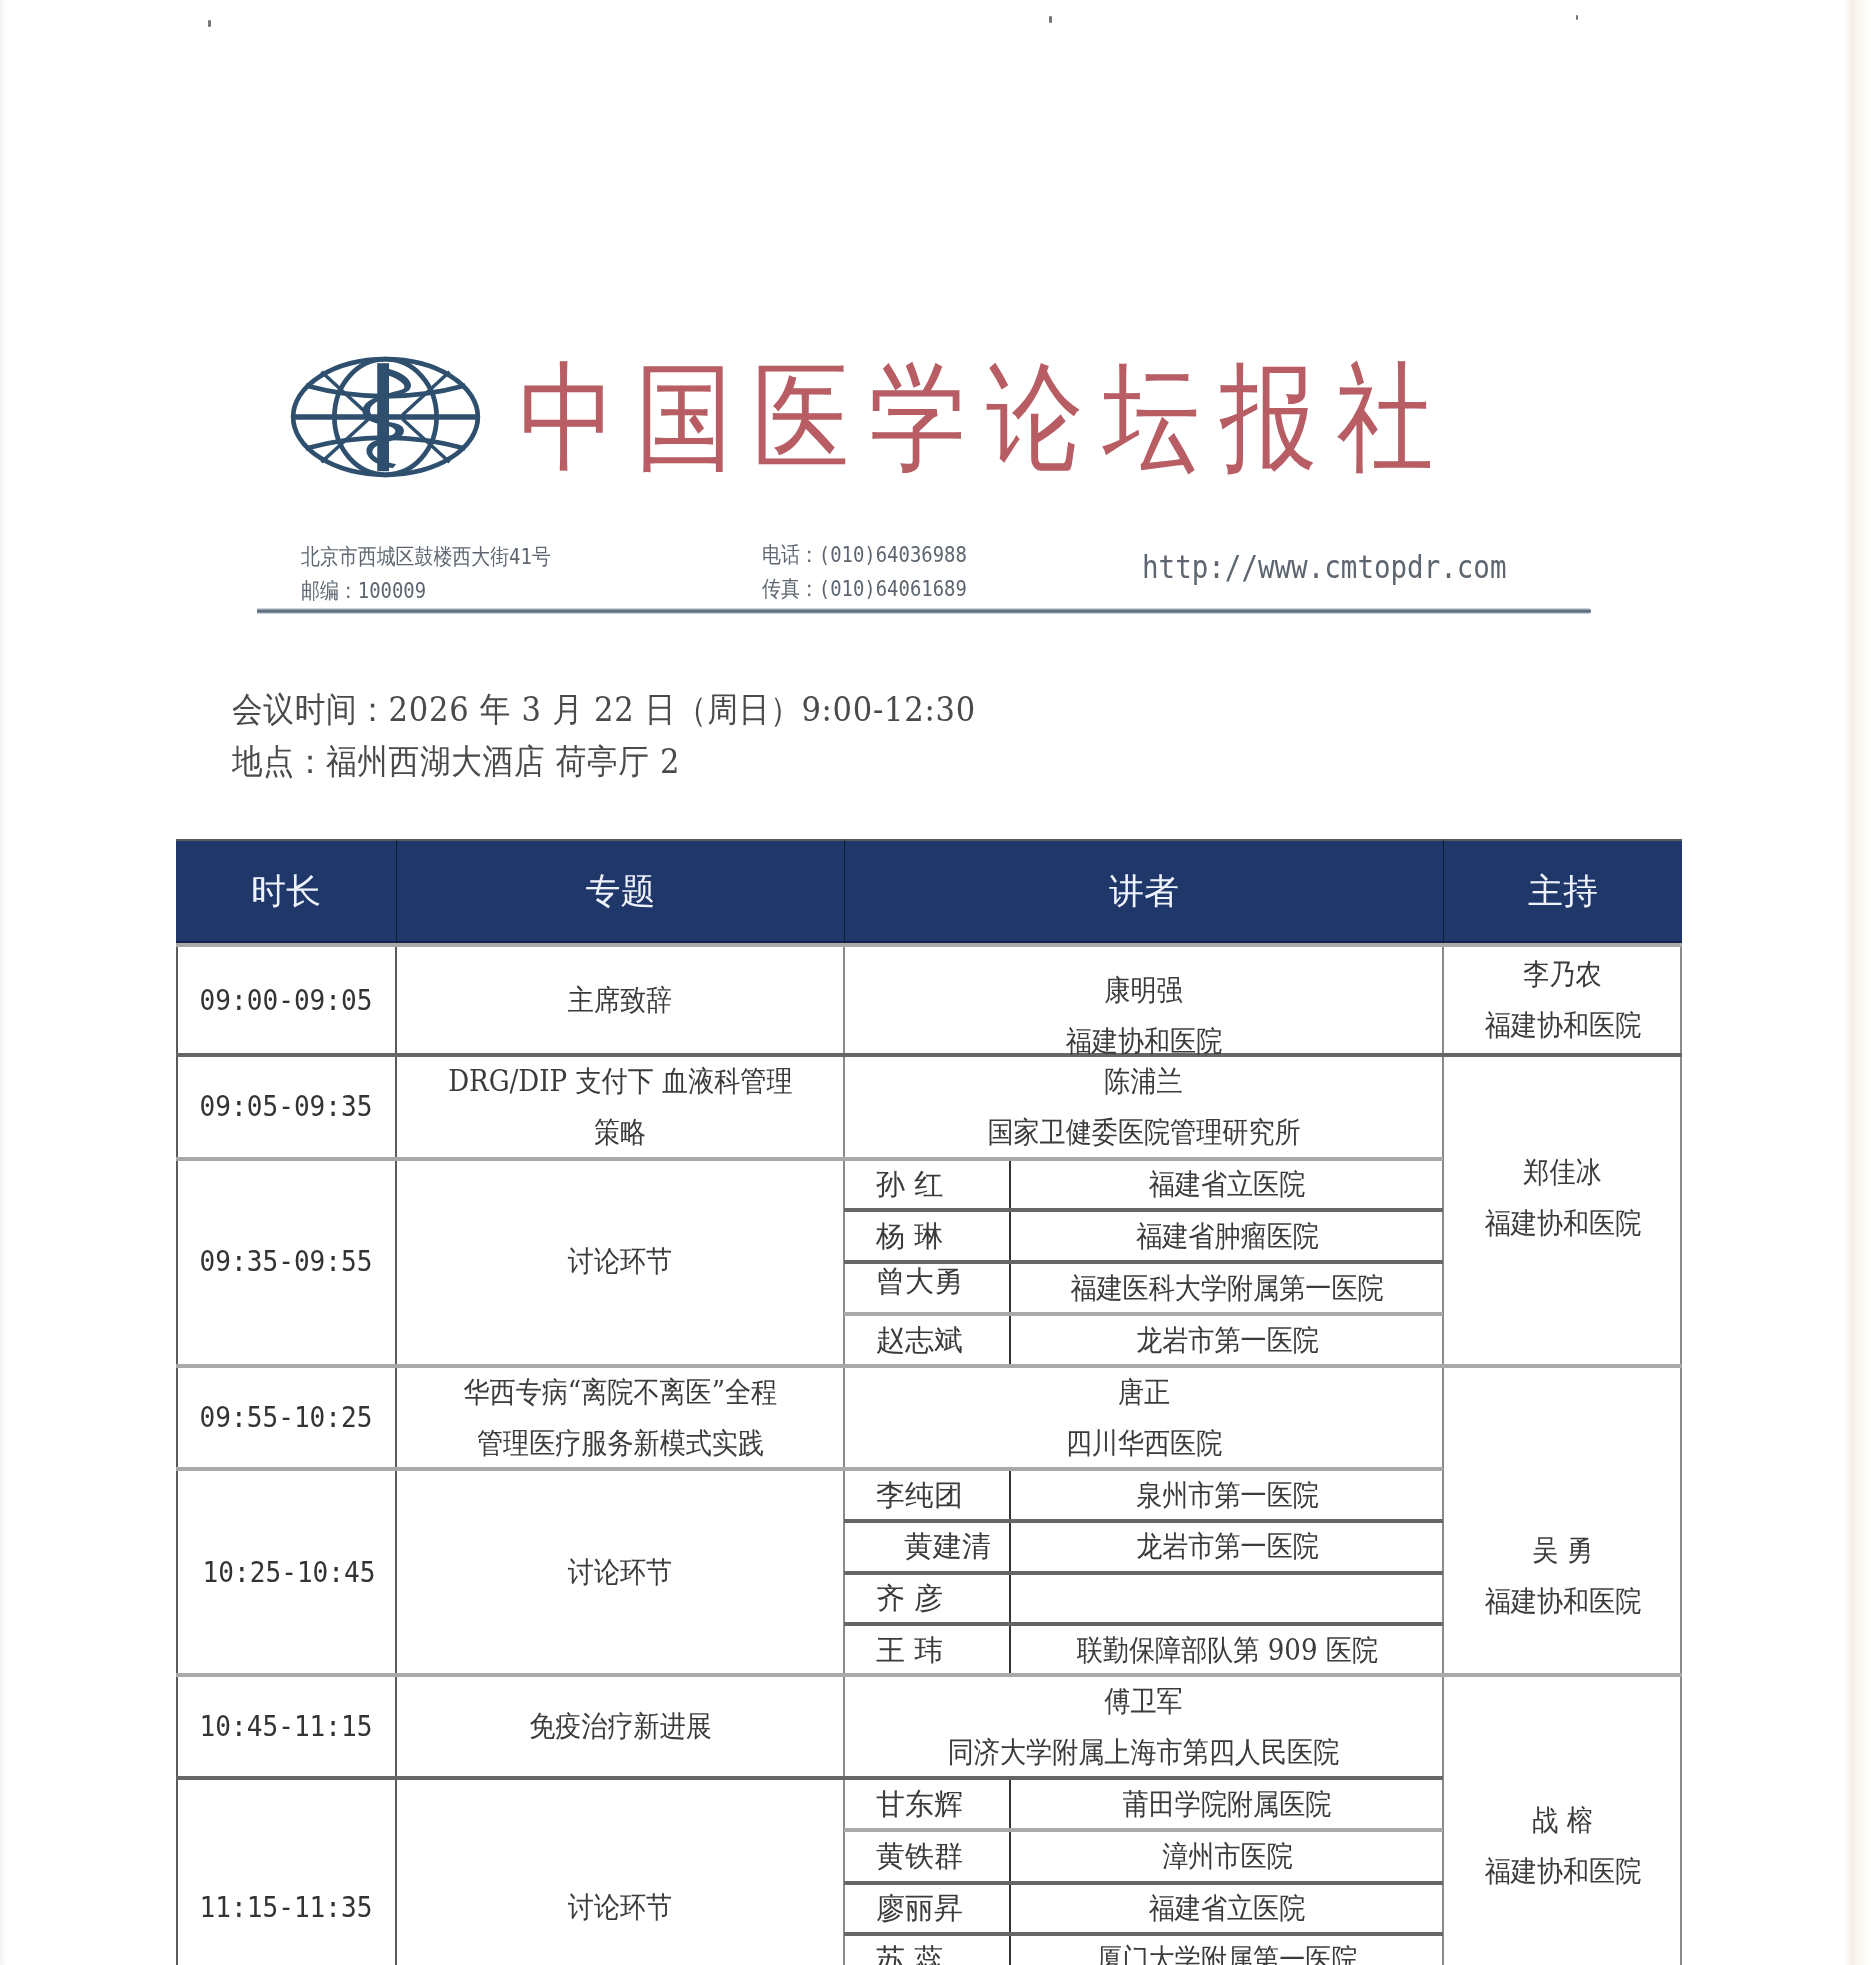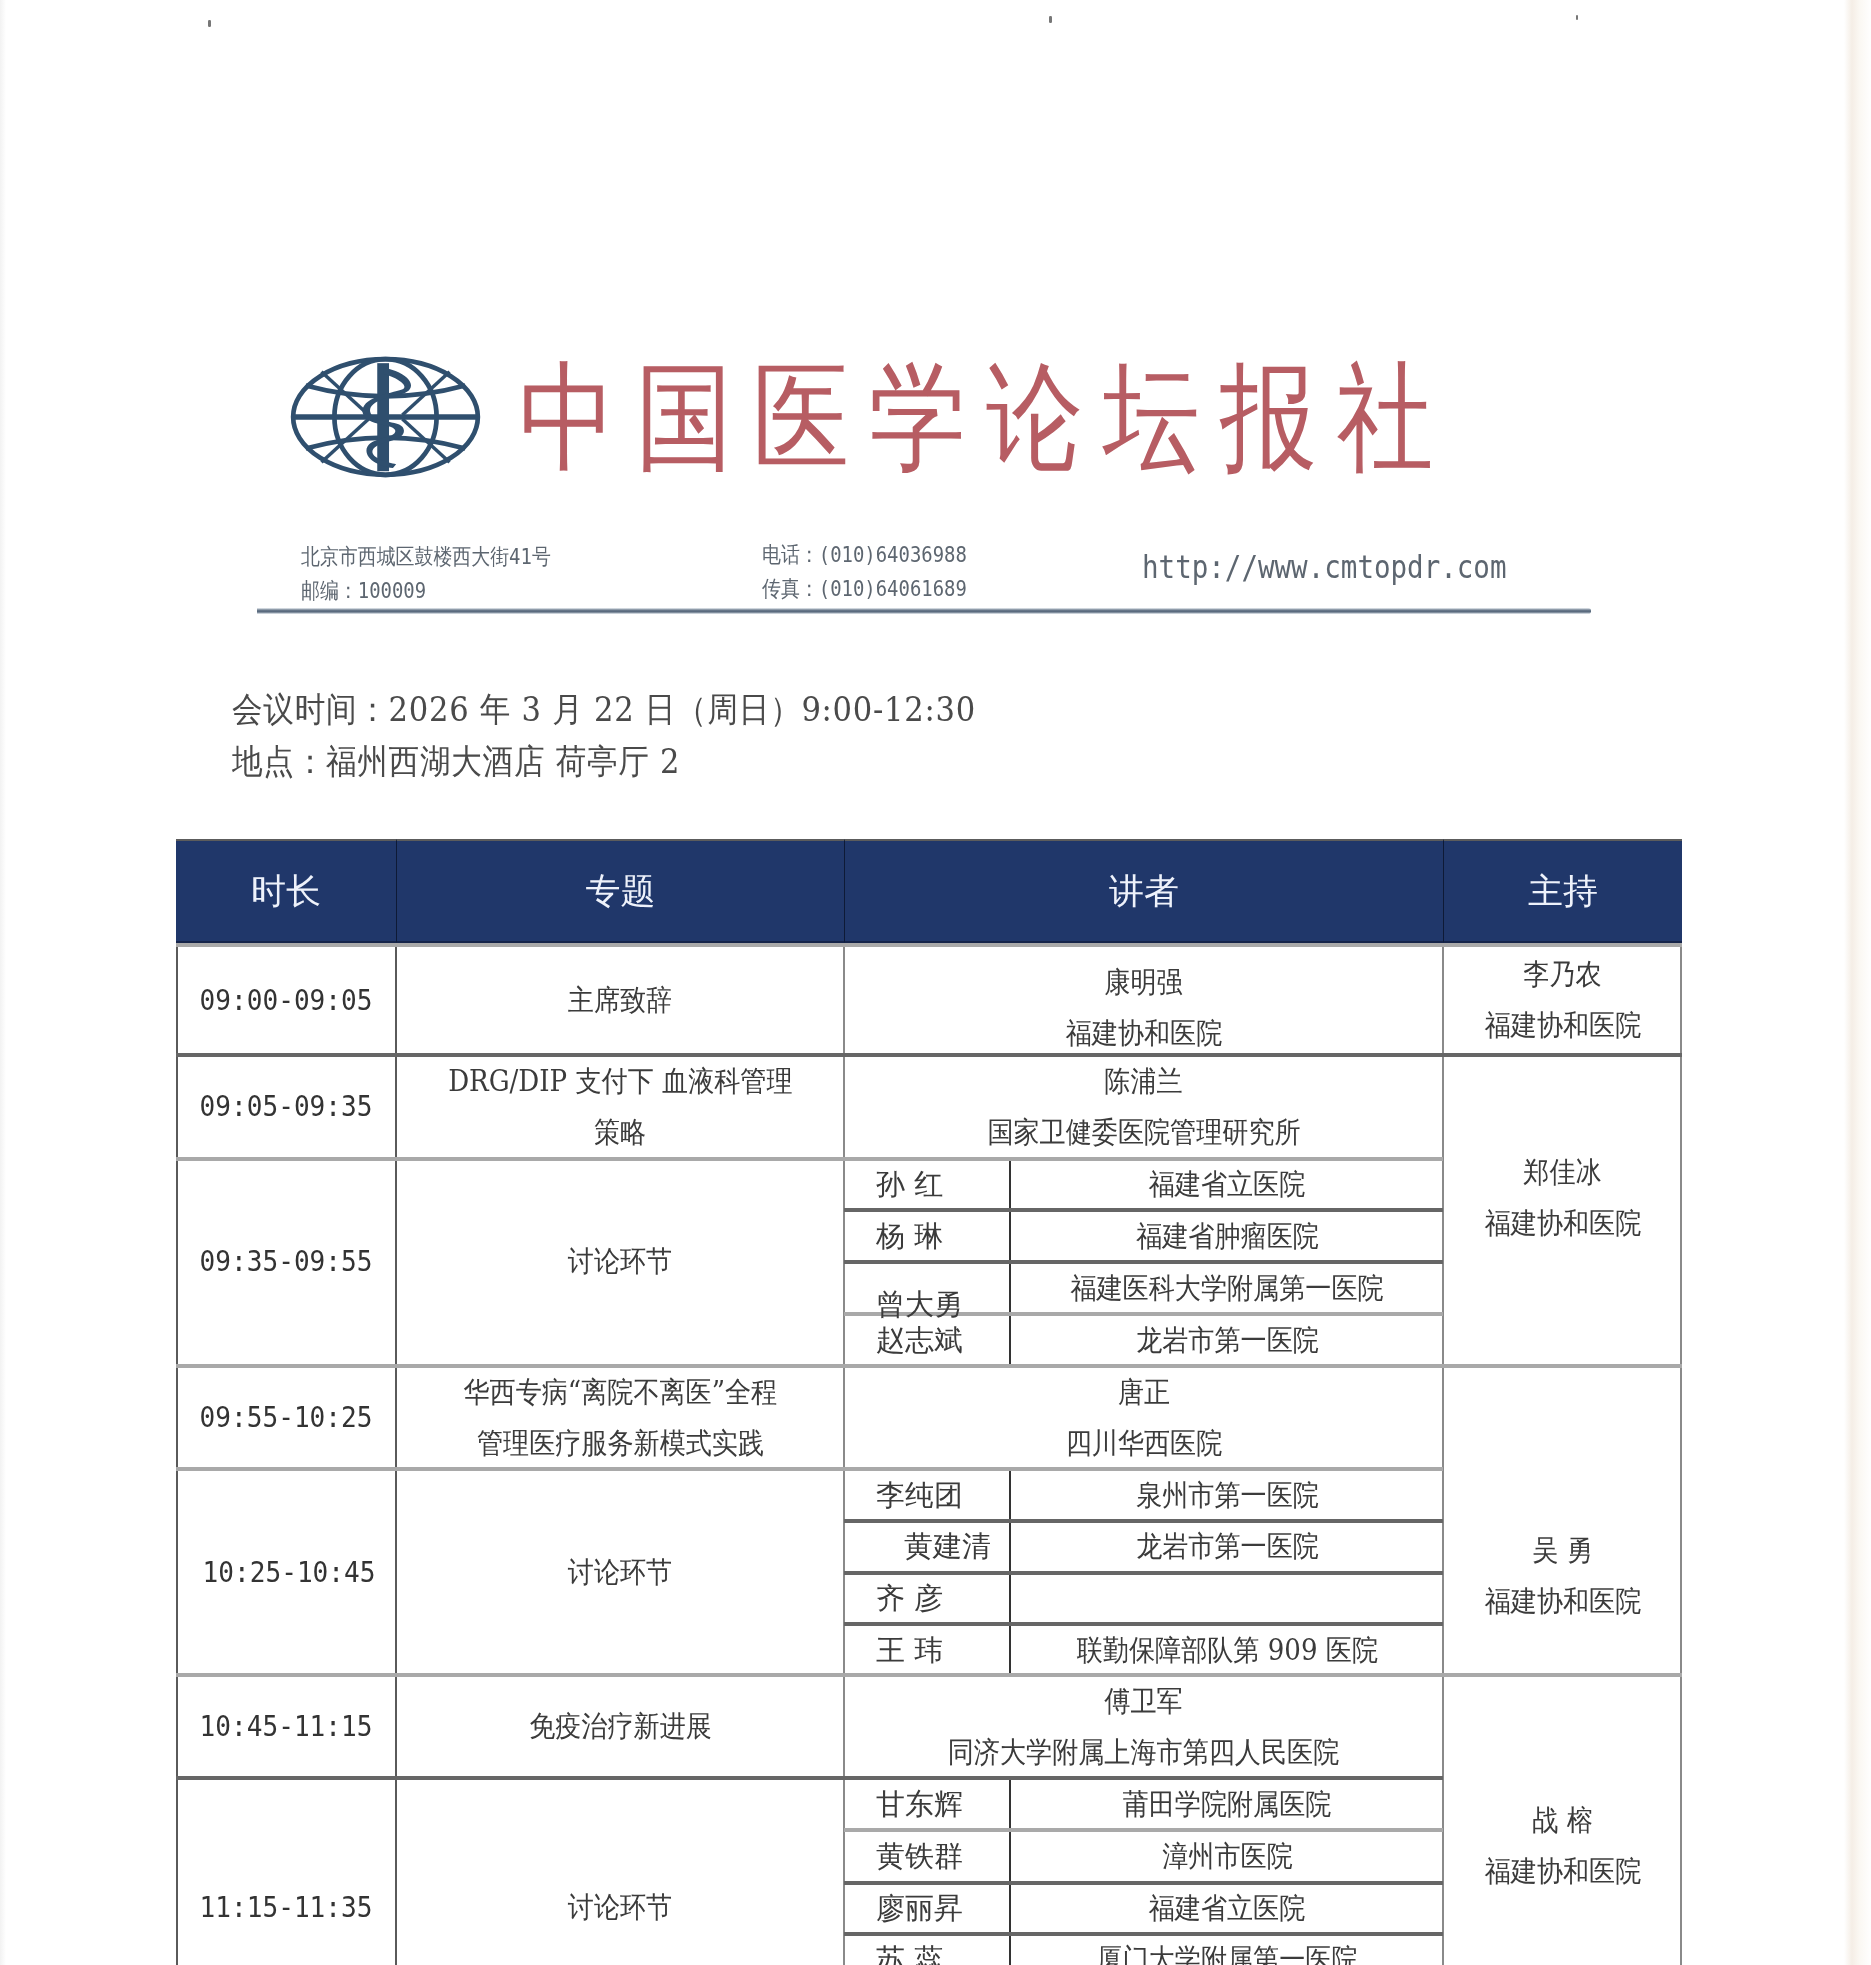--- a/index.html
+++ b/index.html
@@ -131,21 +131,21 @@
   <div class="hline" style="left:668px;top:989px;width:599px;"></div>
   <div class="hline dark" style="left:668px;top:1042px;width:599px;"></div>
   <div class="hline dark" style="left:668px;top:1093px;width:599px;"></div>
 
   <div class="cell time" style="left:0;top:108px;width:220px;height:106px;">
       <span class="ln">09:00-09:05</span>
     </div>
   <div class="cell" style="left:220px;top:108px;width:448px;height:106px;">
       <span class="ln">主席致辞</span>
     </div>
-  <div class="cell" style="left:668px;top:116px;width:599px;height:106px;">
+  <div class="cell" style="left:668px;top:124px;width:599px;height:106px;">
       <span class="ln">康明强</span>
       <span class="ln">福建协和医院</span>
     </div>
   <div class="cell" style="left:1267px;top:108px;width:239px;height:106px;">
       <span class="ln">李乃农</span>
       <span class="ln">福建协和医院</span>
     </div>
 
   <div class="cell time" style="left:0;top:218px;width:220px;height:99px;">
       <span class="ln">09:05-09:35</span>
@@ -170,21 +170,21 @@
     </div>
   <div class="cell" style="left:835px;top:321px;width:432px;height:48px;">
       <span class="ln">福建省立医院</span>
     </div>
   <div class="cell name" style="left:668px;top:373px;width:165px;height:48px;">
       <span class="ln">杨    琳</span>
     </div>
   <div class="cell" style="left:835px;top:373px;width:432px;height:48px;">
       <span class="ln">福建省肿瘤医院</span>
     </div>
-  <div class="cell name" style="left:668px;top:441px;width:165px;height:48px;">
+  <div class="cell name" style="left:668px;top:418px;width:165px;height:48px;">
       <span class="ln">曾大勇</span>
     </div>
   <div class="cell" style="left:835px;top:425px;width:432px;height:48px;">
       <span class="ln">福建医科大学附属第一医院</span>
     </div>
   <div class="cell name" style="left:668px;top:477px;width:165px;height:48px;">
       <span class="ln">赵志斌</span>
     </div>
   <div class="cell" style="left:835px;top:477px;width:432px;height:48px;">
       <span class="ln">龙岩市第一医院</span>

